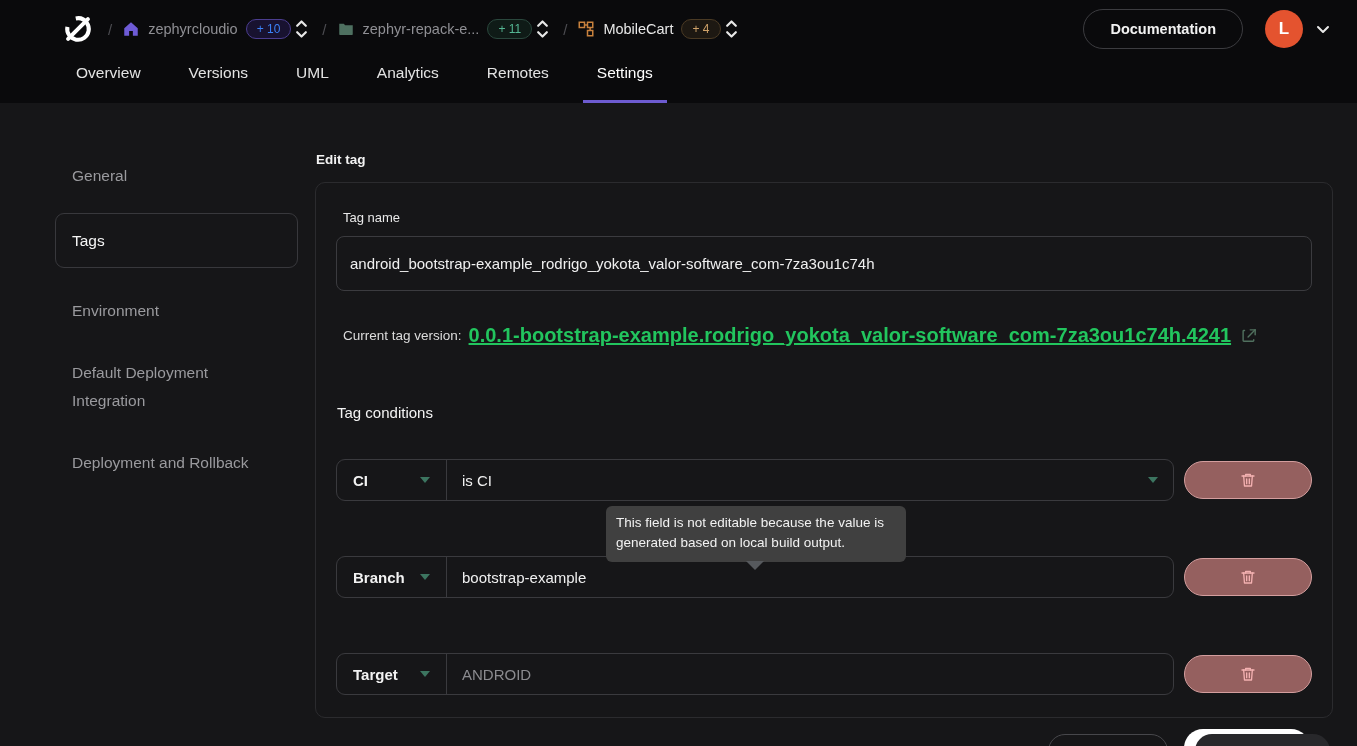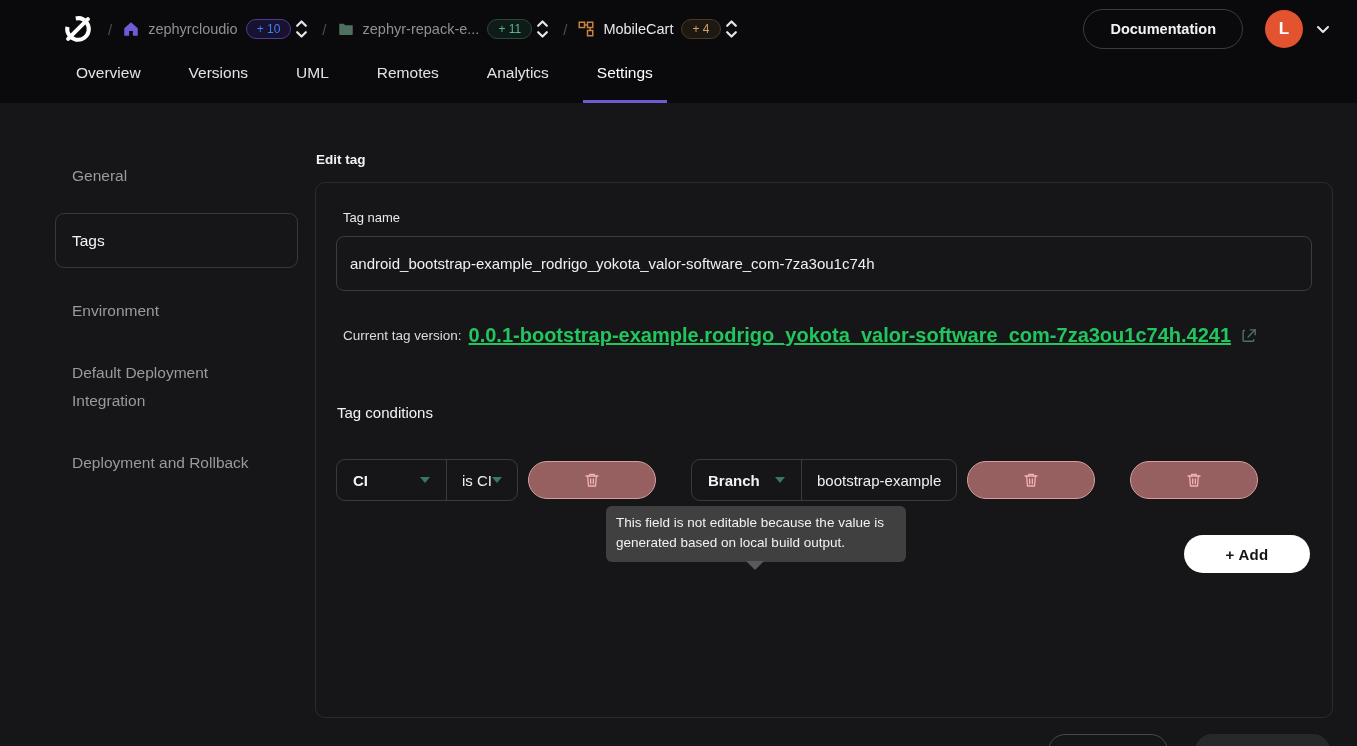--- a/index.html
+++ b/index.html
@@ -58,21 +58,21 @@
   .field-label { font-size:13px; color:#e9e9e9; margin:7px 0 11px 7px; display:block; }
   .text-input {
     width:100%; height:55px; background:transparent; border:1px solid #3b3b3f; border-radius:8px;
     color:#f0f0f0; font-size:15px; padding:0 13px; font-family:inherit; outline:none;
   }
   .version-line { display:flex; align-items:center; gap:7px; margin:33px 0 0 7px; }
   .version-label { font-size:13.5px; color:#dcdcdc; }
   .version-value { font-size:20px; font-weight:700; color:#22c55e;text-decoration:underline; }
   .ext-link { display:flex; align-items:center; margin-left:3px; cursor:pointer; }
   .cond-title { font-size:15px; font-weight:400; color:#f4f4f4; margin:57px 0 0 1px; }
-  .rows { margin-top:38px; display:flex; flex-direction:row; gap:35px; }
+  .rows { margin-top:38px; display:flex; flex-direction:column; gap:55px; }
   .cond-row { display:flex; align-items:center; gap:10px; height:42px; }
   .combo { flex:1; display:flex; border:1px solid #3a3a3e; border-radius:9px; height:42px; overflow:hidden; }
   .combo-select {
     width:110px; border-right:1px solid #3a3a3e; display:flex; align-items:center;
     justify-content:space-between; padding:0 16px; cursor:pointer; flex-shrink:0;
   }
   .combo-select .lbl { font-size:15px; font-weight:700; color:#f2f2f2; }
   .caret { width:0; height:0; border-left:5px solid transparent; border-right:5px solid transparent; border-top:6px solid #3c7560; }
   .combo-field { flex:1; display:flex; align-items:center; justify-content:space-between; padding:0 15px; font-size:15px; color:#f0f0f0; }
   .combo-field.dropdown { cursor:pointer; }
@@ -169,22 +169,22 @@
     <span class="avatar-chevron">
       <svg width="16" height="16" viewBox="0 0 16 16" fill="none" stroke="#e8e8e8" stroke-width="2" stroke-linecap="round" stroke-linejoin="round">
           <path d="M3 6 L8 11 L13 6"></path>
         </svg>
     </span>
   </div>
   <nav class="tabs">
     <div class="tab">Overview</div>
     <div class="tab">Versions</div>
     <div class="tab">UML</div>
+    <div class="tab">Analytics</div>
     <div class="tab">Remotes</div>
-    <div class="tab">Analytics</div>
     <div class="tab active">Settings</div>
   </nav>
 </header>
 
 <div class="layout">
   <aside>
     <div class="side-item">General</div>
     <div class="side-item selected">Tags</div>
     <div class="side-item">Environment</div>
     <div class="side-item" style="max-width:220px;">Default Deployment Integration</div>
@@ -253,20 +253,29 @@
                 <path d="M3 6 h18"></path>
                   <path d="M8.5 6 V3.5 h7 V6"></path>
                   <path d="M5.5 6 l1.2 15 h10.6 l1.2 -15"></path>
                   <path d="M10 10.5 v7 M14 10.5 v7"></path>
               </svg>
             </span>
           </div>
         </div>
 
         <div class="cond-row">
+          <div class="combo">
+            <div class="combo-select">
+              <span class="lbl">Target</span>
+              <span class="caret"></span>
+            </div>
+            <div class="combo-field disabled">
+              <span>ANDROID</span>
+            </div>
+          </div>
           <div class="del-btn">
             <span style="display:flex;">
               <svg width="16" height="16" viewBox="0 0 24 24" fill="none" stroke="currentColor" stroke-width="2" stroke-linecap="round" stroke-linejoin="round">
                 <path d="M3 6 h18"></path>
                   <path d="M8.5 6 V3.5 h7 V6"></path>
                   <path d="M5.5 6 l1.2 15 h10.6 l1.2 -15"></path>
                   <path d="M10 10.5 v7 M14 10.5 v7"></path>
               </svg>
             </span>
           </div>

